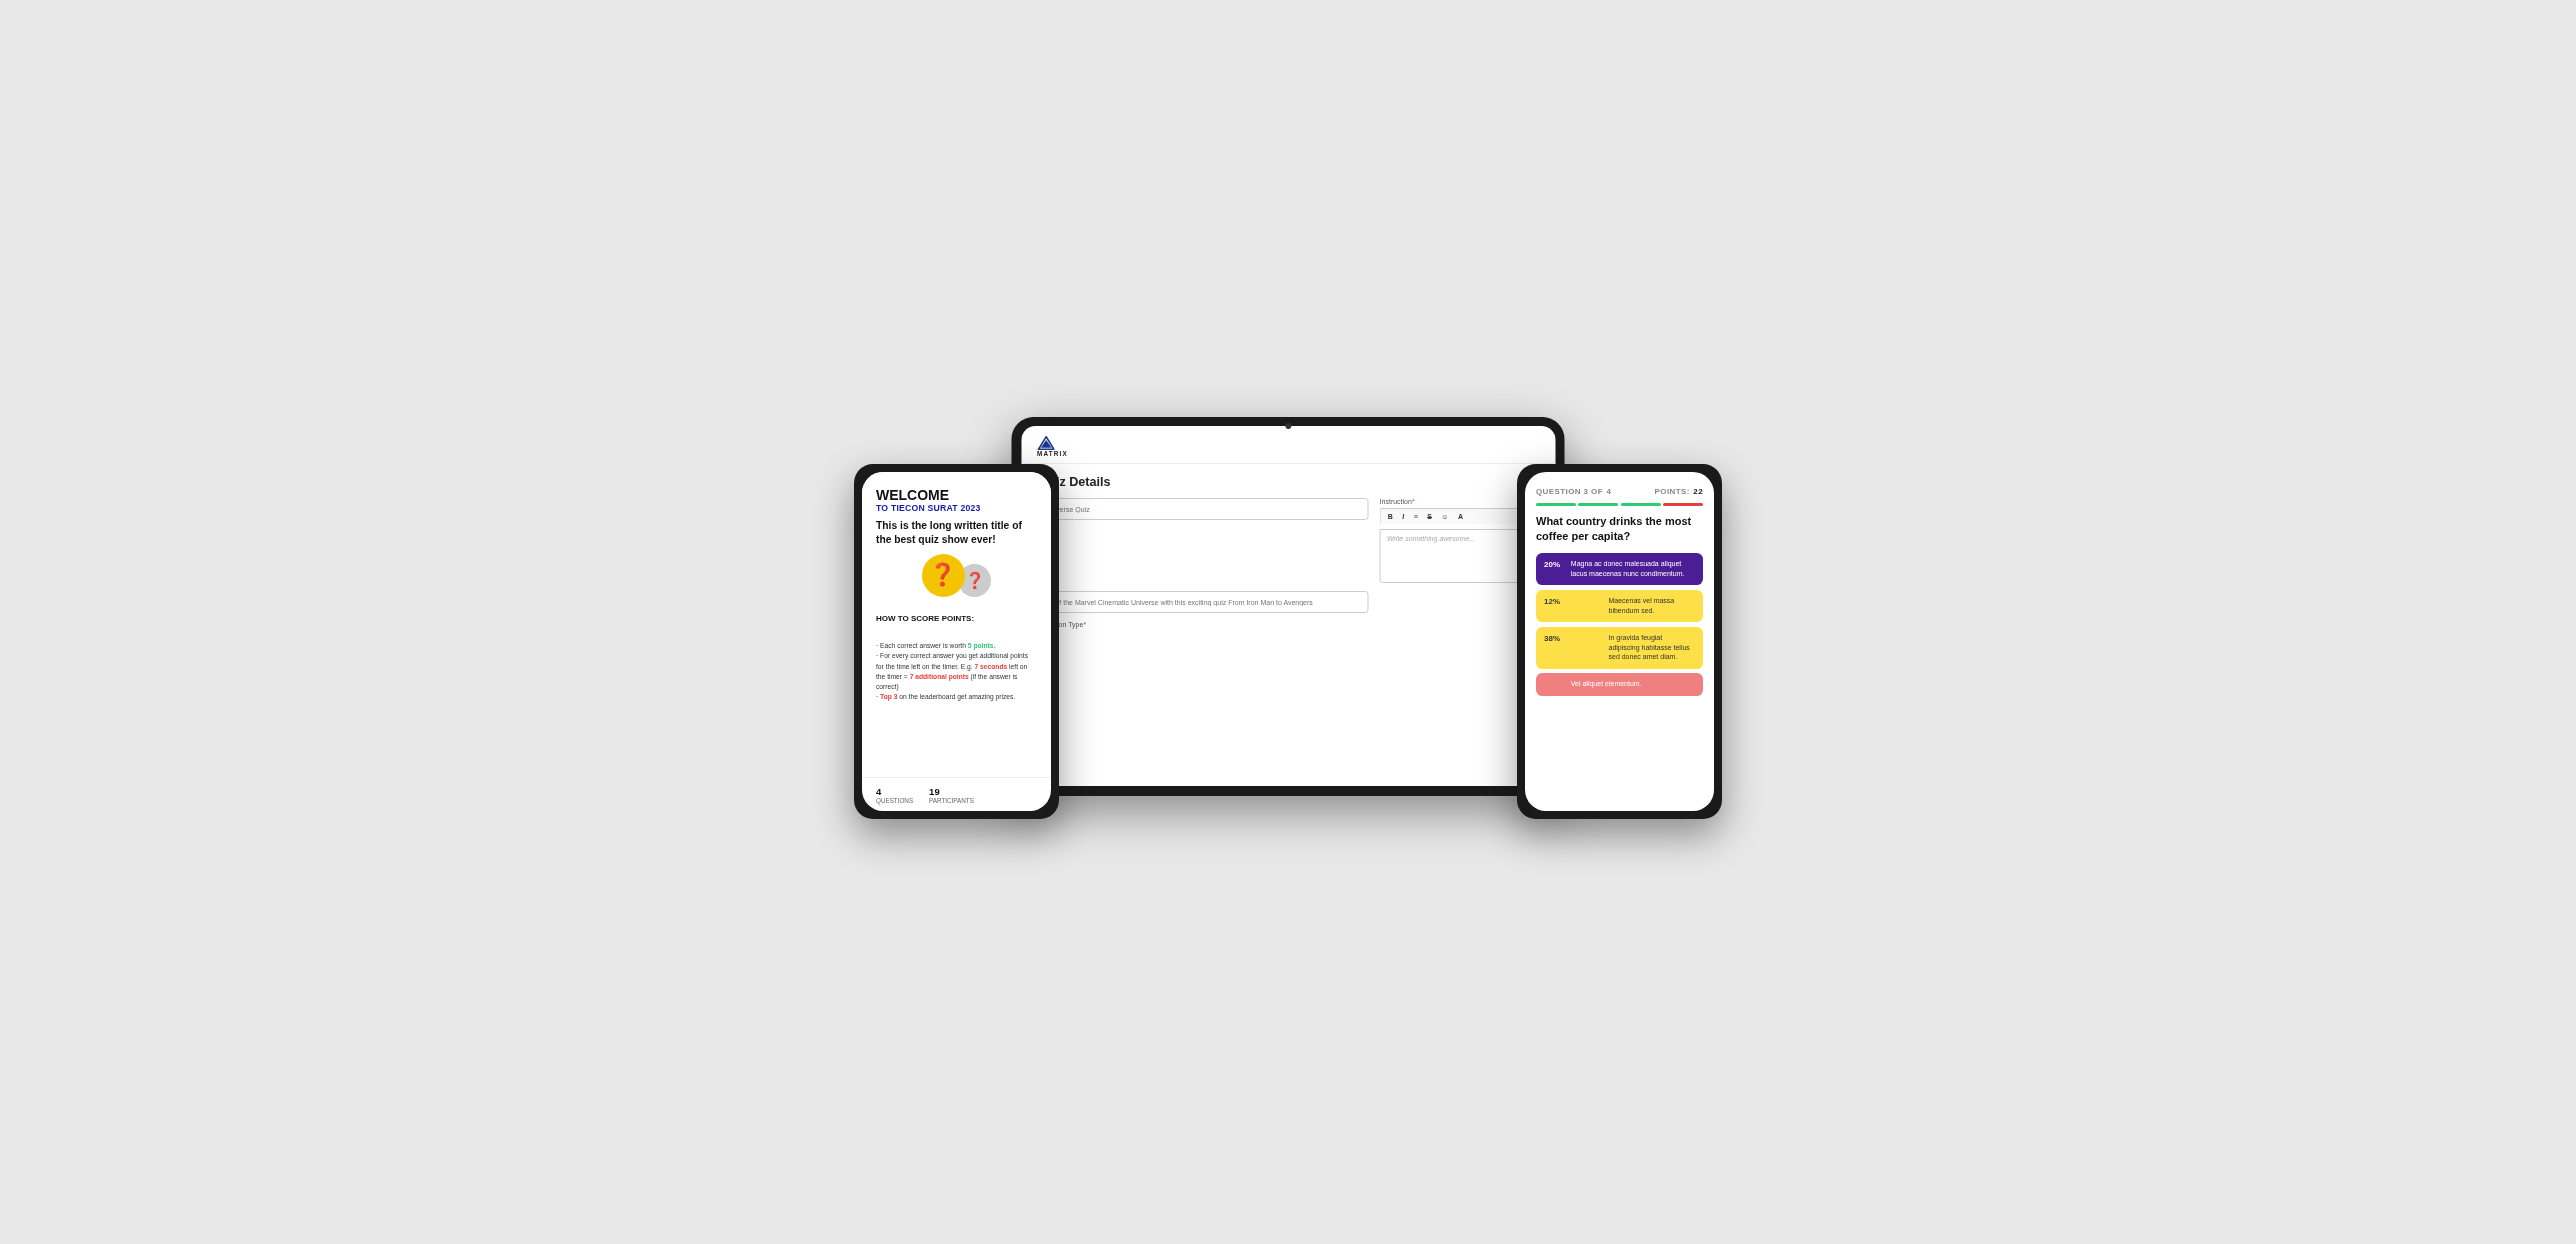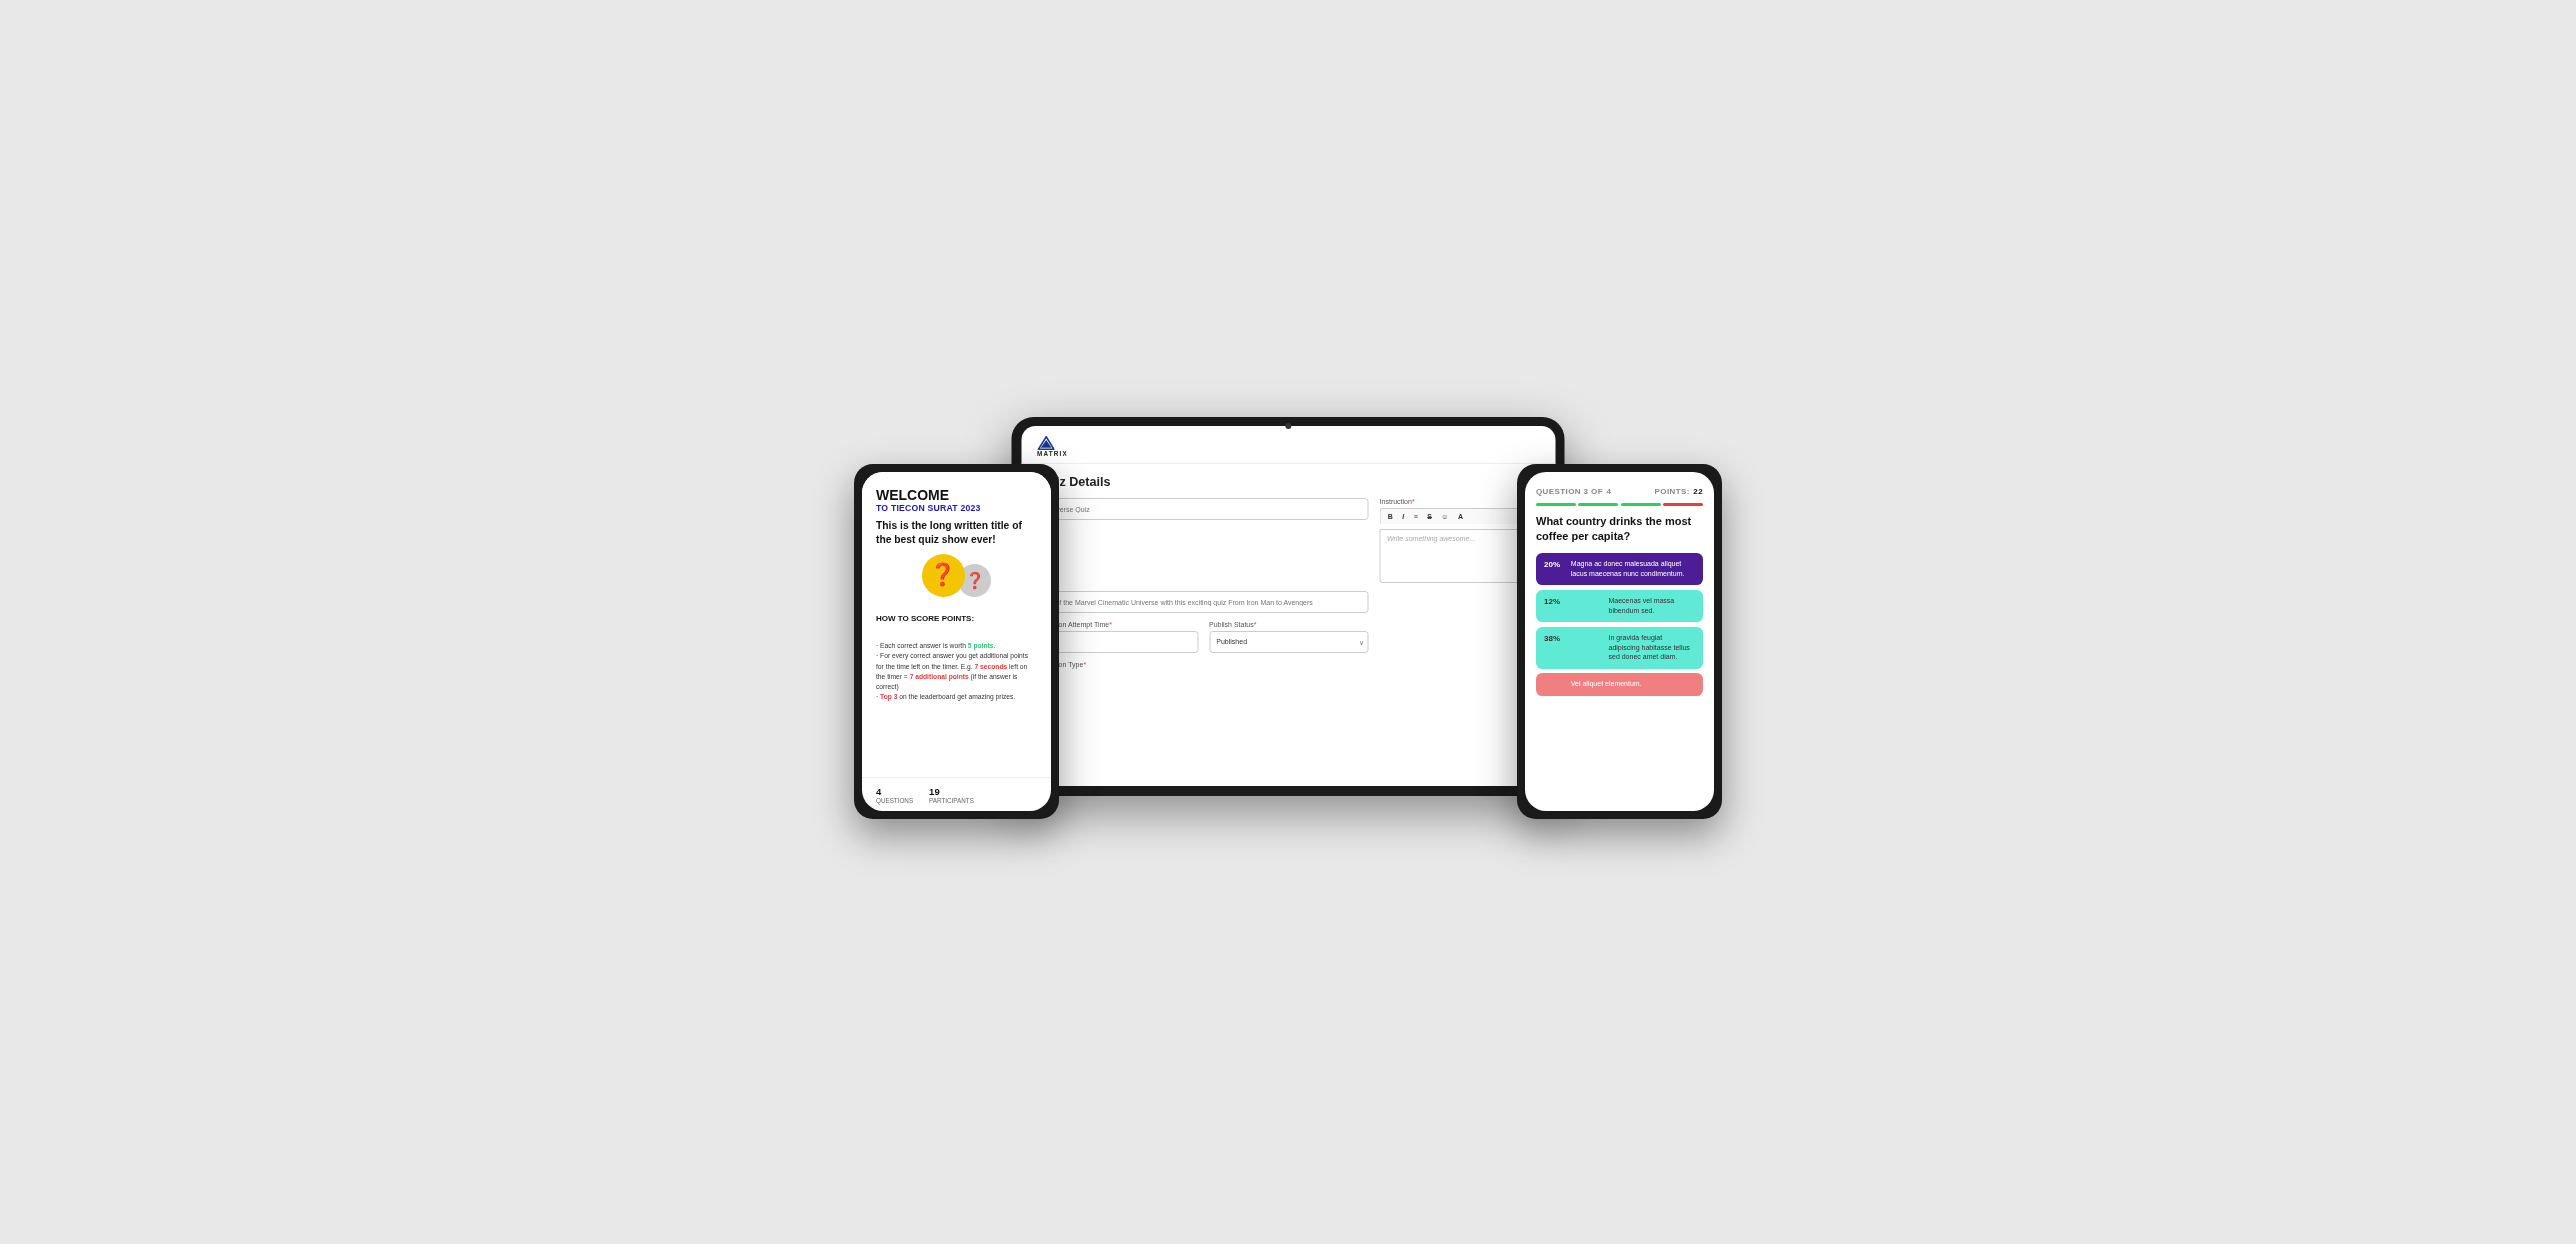--- a/index.html
+++ b/index.html
@@ -357,21 +357,21 @@
       overflow: hidden;
     }
     .answer-item {
       display: flex;
       align-items: flex-start;
       gap: 6.3px;
       border-radius: 6.3px;
       padding: 6.3px 8px;
     }
     .answer-item.correct { background: #4c1d95; }
-    .answer-item.neutral { background: #5eead4; gap: 44px; }
+    .answer-item.neutral { background: #fde047; gap: 44px; }
     .answer-item.wrong { background: #f08080; }
     .answer-pct {
       font-size: 8px;
       font-weight: 700;
       color: #333;
       min-width: 20.5px;
       margin-top: 0.8px;
     }
     .answer-item.correct .answer-pct { color: #fff; }
     .answer-item.wrong .answer-pct { color: #fff; }
@@ -425,39 +425,20 @@
         </div>
 
         <div class="form-row">
           <div class="form-group" style="flex:2">
             <input class="form-input" type="text" placeholder="ge of the Marvel Cinematic Universe with this exciting quiz From Iron Man to Avengers" style="">
           </div>
           <div class="form-group instruction-section">
           </div>
         </div>
 
-        <div class="form-row">
-          <div class="form-group" style="flex:1">
-            <label class="form-label">
-              <span>Question Attempt Time</span><span class="required">*</span>
-            </label>
-            <input class="form-input" type="text" value="10" style="">
-          </div>
-          <div class="form-group" style="flex:1">
-            <label class="form-label">
-              <span>Publish Status</span><span class="required">*</span>
-            </label>
-            <div class="select-wrapper">
-              <select>
-                <option>Published</option>
-              </select>
-            </div>
-          </div>
-          <div class="form-group instruction-section"></div>
-        </div>
 
         <div class="form-row" style="margin-top:3.2px">
           <div class="form-group" style="flex:1">
             <label class="form-label">
               <span>Question Type</span><span class="required">*</span>
             </label>
           </div>
         </div>
 
       </div>

